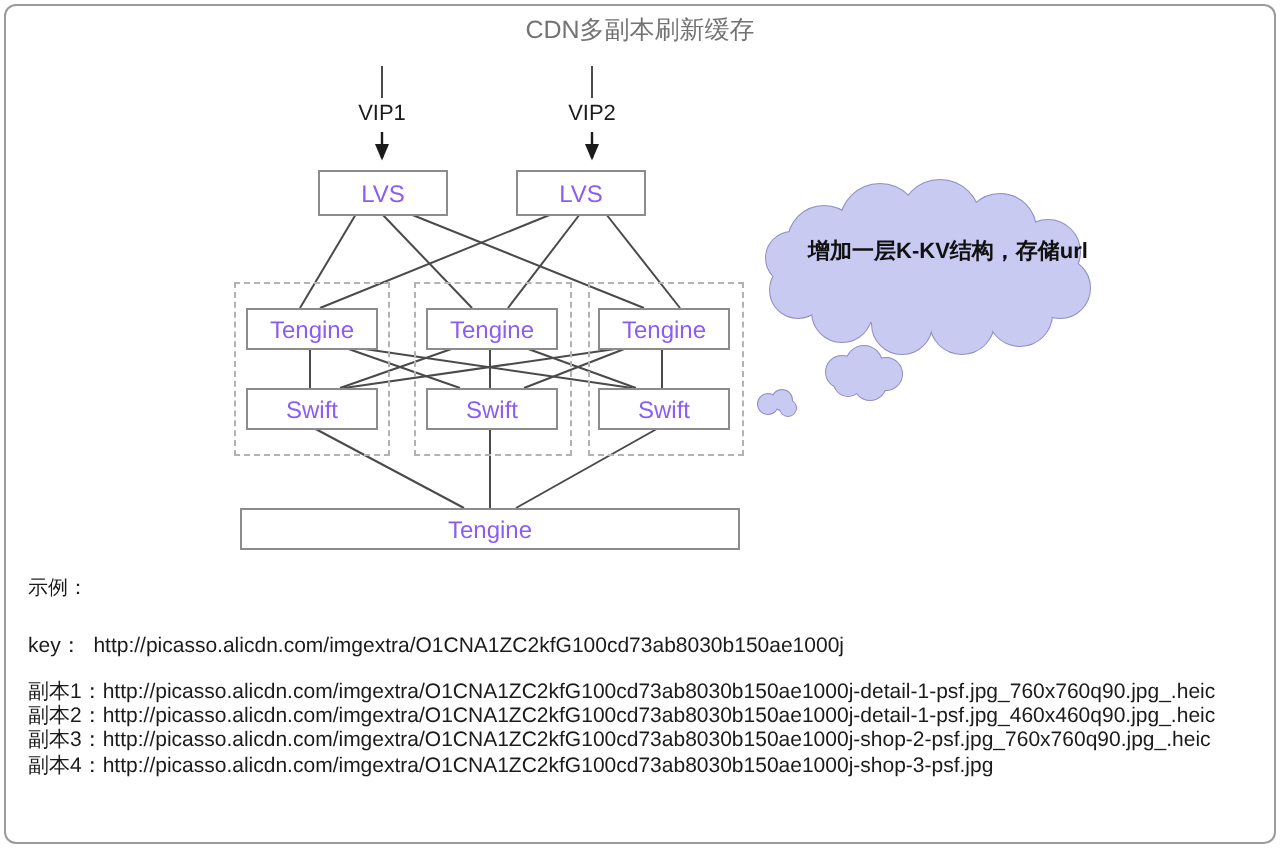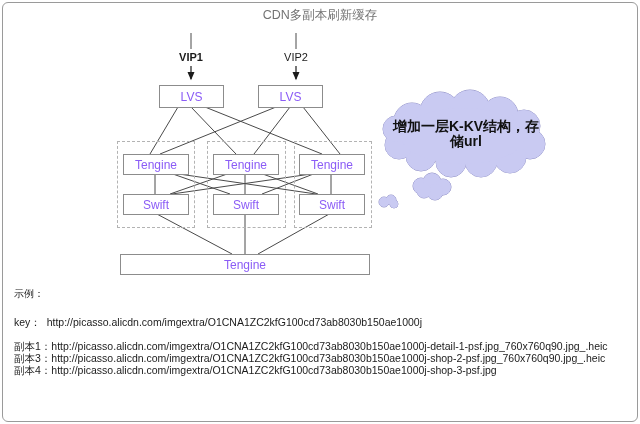--- a/index.html
+++ b/index.html
@@ -3,21 +3,21 @@
 <meta charset="utf-8">
 <style>
   html,body{margin:0;padding:0;background:#fff;}
   body{width:640px;height:424px;position:relative;font-family:"Liberation Sans","DejaVu Sans",sans-serif;color:#1b1b1b;}
   .frame{position:absolute;inset:2px;border:1px solid #9a9a9a;border-radius:6px;background:#fff;}
   .title{position:absolute;left:0;top:7px;width:100%;text-align:center;font-size:12.5px;color:#737373;}
   svg.layer{position:absolute;left:0;top:0;pointer-events:none;}
   .node{position:absolute;border:1px solid #8c8c8c;background:#fff;display:flex;align-items:center;justify-content:center;font-size:12px;color:#8b5cf6;}
   .vip{position:absolute;font-size:11px;color:#1b1b1b;text-align:center;}
   .group-dashed{position:absolute;border:1px dashed #b3b3b3;background:transparent;}
-  .cloud-text{position:absolute;left:388px;top:119px;width:156px;text-align:center;font-size:14px;line-height:14.5px;font-weight:600;color:#111;}
+  .cloud-text{position:absolute;left:388px;top:119px;width:156px;text-align:right;font-size:11px;line-height:14.5px;font-weight:600;color:#111;}
   .example{position:absolute;left:14px;font-size:10px;color:#1b1b1b;}
   .example-label{top:287px;}
   .key-line{top:316px;font-size:10.5px;}
   .replicas{position:absolute;left:14px;top:340px;font-size:10.5px;line-height:12.2px;white-space:nowrap;}
   .replica-row span{white-space:pre;}
 </style>
 </head>
 <body>
 
 <div class="frame"></div>
@@ -123,21 +123,21 @@
       <circle cx="391" cy="200" r="5"></circle>
       <circle cx="394" cy="204" r="4"></circle>
     </g>
   </g>
 </svg>
 
 <div class="group-dashed" style="left:117px;top:141px;width:76px;height:85px;"></div>
 <div class="group-dashed" style="left:207px;top:141px;width:77px;height:85px;"></div>
 <div class="group-dashed" style="left:294px;top:141px;width:76px;height:85px;"></div>
 
-<div class="vip" style="left:171px;top:51px;width:40px;font-weight:bold;">VIP1</div>
+<div class="vip" style="left:171px;top:51px;width:40px;">VIP1</div>
 <div class="vip" style="left:276px;top:51px;width:40px;">VIP2</div>
 
 <div class="node" style="left:159px;top:85px;width:63px;height:21px;">LVS</div>
 <div class="node" style="left:258px;top:85px;width:63px;height:21px;">LVS</div>
 
 <div class="node" style="left:123px;top:154px;width:64px;height:19px;">Tengine</div>
 <div class="node" style="left:213px;top:154px;width:64px;height:19px;">Tengine</div>
 <div class="node" style="left:299px;top:154px;width:64px;height:19px;">Tengine</div>
 
 <div class="node" style="left:123px;top:194px;width:64px;height:19px;">Swift</div>
@@ -149,15 +149,16 @@
 <div class="cloud-text">
   <div>增加一层K-KV结构，存储url</div>
 </div>
 
 <div class="example example-label">示例：</div>
 
 <div class="example key-line"><span style="white-space:pre;margin-top:22px;">key：  </span><span>http://picasso.alicdn.com/imgextra/O1CNA1ZC2kfG100cd73ab8030b150ae1000j</span></div>
 
 <div class="replicas">
   <div class="replica-row"><span>副本1：</span><span>http://picasso.alicdn.com/imgextra/O1CNA1ZC2kfG100cd73ab8030b150ae1000j-detail-1-psf.jpg_760x760q90.jpg_.heic</span></div>
+  <div class="replica-row"><span>副本2：</span><span>http://picasso.alicdn.com/imgextra/O1CNA1ZC2kfG100cd73ab8030b150ae1000j-detail-1-psf.jpg_460x460q90.jpg_.heic</span></div>
   <div class="replica-row"><span>副本3：</span><span>http://picasso.alicdn.com/imgextra/O1CNA1ZC2kfG100cd73ab8030b150ae1000j-shop-2-psf.jpg_760x760q90.jpg_.heic</span></div>
   <div class="replica-row"><span>副本4：</span><span>http://picasso.alicdn.com/imgextra/O1CNA1ZC2kfG100cd73ab8030b150ae1000j-shop-3-psf.jpg</span></div>
 </div>
 
 </body></html>

